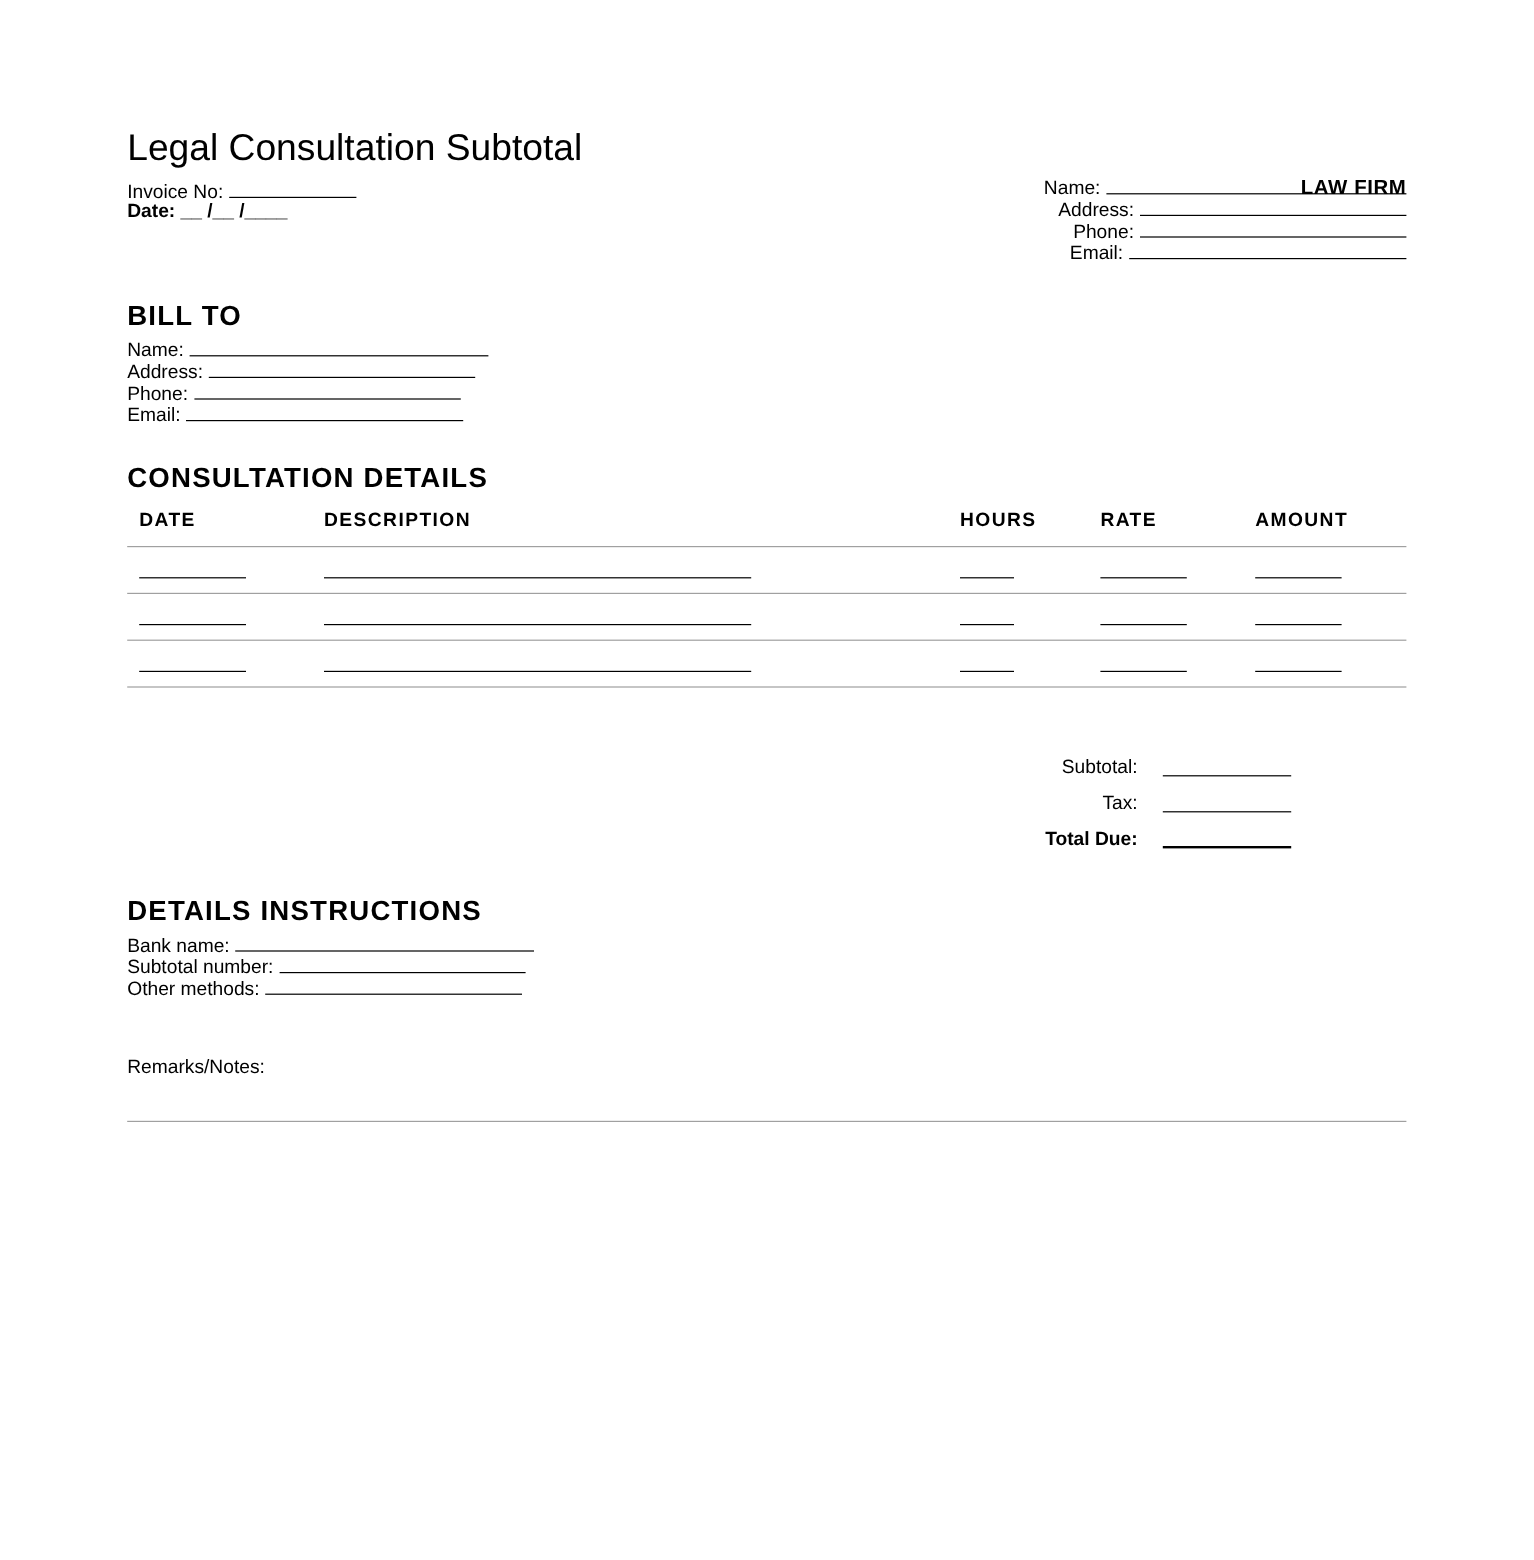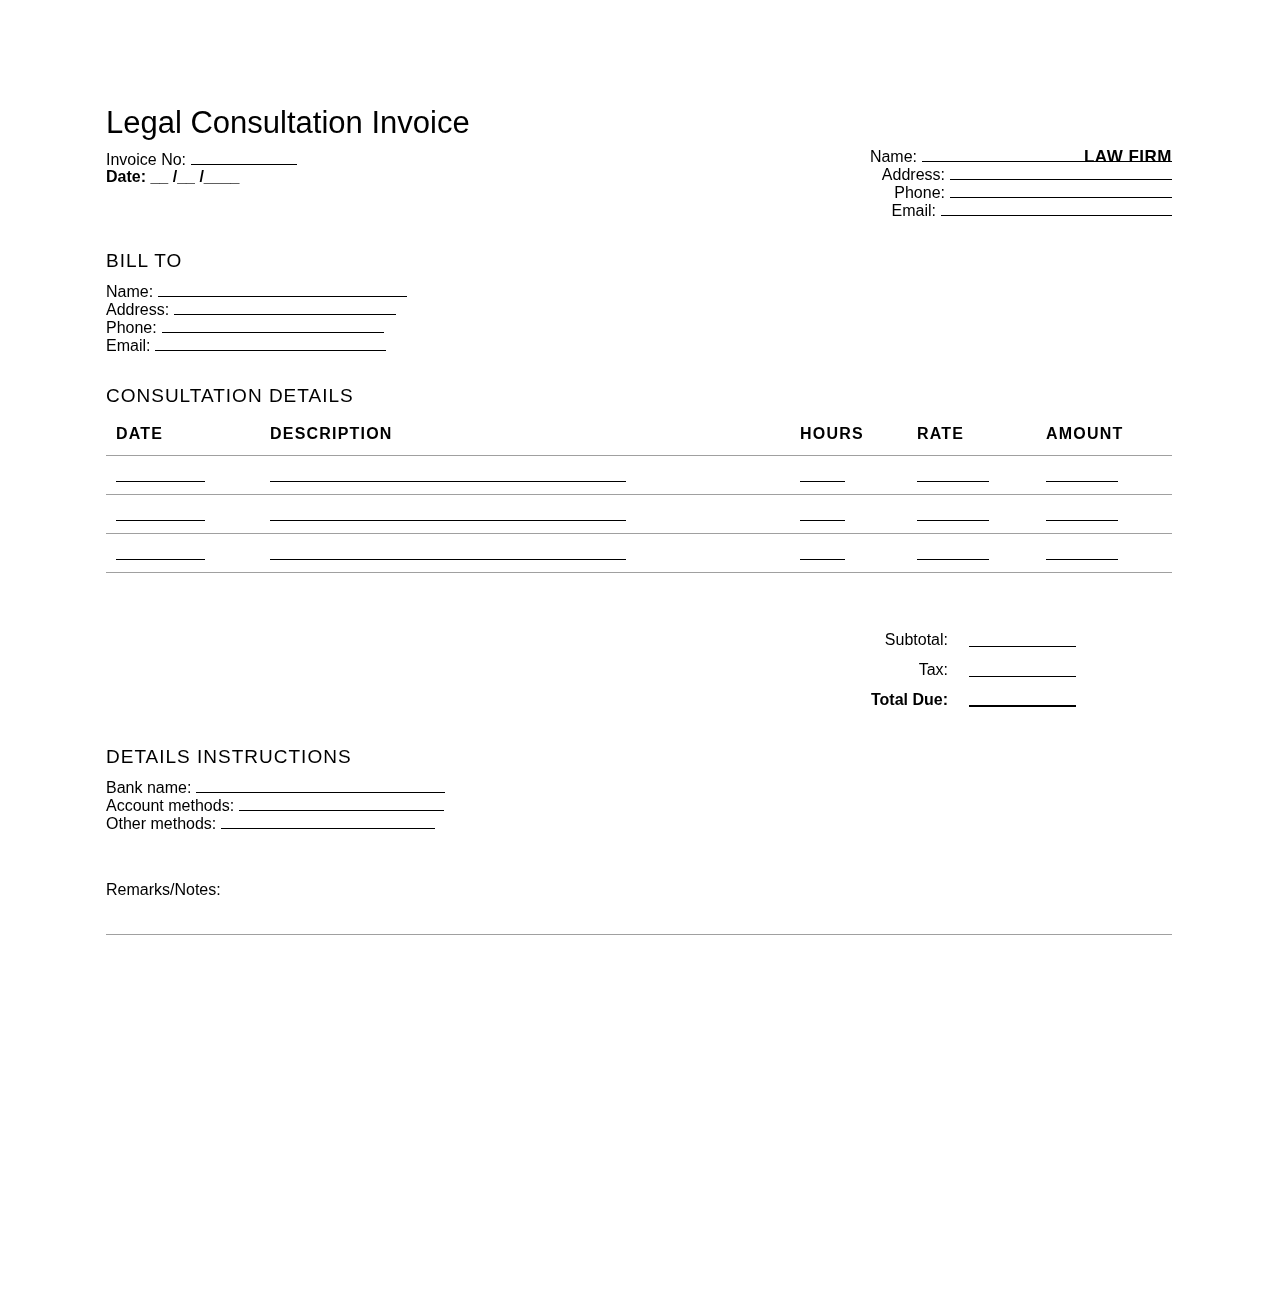--- a/index.html
+++ b/index.html
@@ -1,35 +1,35 @@
 <!DOCTYPE html>
 <html><head>
 <meta charset="utf-8">
 <style>
   html, body { margin: 0; padding: 0; background: #ffffff; }
   body { width: 1278px; height: 1300px; position: relative; font-family: "Liberation Sans", sans-serif; color: #000; }
   .page { position: absolute; left: 106px; top: 0; width: 1066px; }
   .abs { position: absolute; white-space: nowrap; }
   .title { font-size: 31px; top: 104px; left: 0; line-height: 38px; }
   .small { font-size: 16px; line-height: 18px; }
-  .heading { font-size: 19px; font-weight: normal; letter-spacing: 1px; }
+  .heading { font-size: 23px; font-weight: bold; letter-spacing: 1px; }
   .firm-heading { font-size: 17px; font-weight: bold; letter-spacing: 0.5px; margin-top: 32px; }
   .uline { display: inline-block; border-bottom: 1.5px solid #000; height: 14px; vertical-align: baseline; margin-left: 5px; }
   .row-rule { position: absolute; left: 0; width: 1066px; height: 0; border-top: 1.5px solid #a0a0a0; }
   .cell-line { position: absolute; height: 0; border-top: 1.5px solid #000; }
   .th { position: absolute; top: 425px; font-size: 16px; font-weight: bold; letter-spacing: 1.2px; }
   .right-lbl { text-align: right; }
   .tot-line { position: absolute; height: 0; border-top: 1.5px solid #000; }
 </style>
 </head>
 <body>
 
 <div class="page">
 
-  <div class="abs title">Legal Consultation Invoice</div>
+  <div class="abs title">Legal Consultation Subtotal</div>
 
   <div class="abs small" style="top:150px; left:0;">
     <span>Invoice No:</span><span class="uline" style="width:106px;"></span>
   </div>
   <div class="abs small" style="top:168px; left:0;font-weight:bold;">
     <span>Date:</span>
     <span>__ /__ /____</span>
   </div>
 
   <div class="abs firm-heading" style="top:115px; right:0;">LAW FIRM</div>
@@ -108,21 +108,21 @@
 
     <div class="abs small right-lbl" style="top:691px; right:224px; font-weight:bold;">Total Due:</div>
     <div class="tot-line" style="top:705px; left:863px; width:107px; border-top-width:2px;"></div>
   </div>
 
   <div class="abs heading" style="top:746px; left:0;">DETAILS INSTRUCTIONS</div>
   <div class="abs small" style="top:778px; left:0;">
     <span>Bank name:</span><span class="uline" style="width:249px;"></span>
   </div>
   <div class="abs small" style="top:796px; left:0;">
-    <span>Account methods:</span><span class="uline" style="width:205px;"></span>
+    <span>Subtotal number:</span><span class="uline" style="width:205px;"></span>
   </div>
   <div class="abs small" style="top:814px; left:0;">
     <span>Other methods:</span><span class="uline" style="width:214px;"></span>
   </div>
 
   <div class="abs small" style="top:856px; left:0;margin-top:25px;">Remarks/Notes:</div>
   <div class="row-rule" style="top:934px;"></div>
 
 </div>
 

